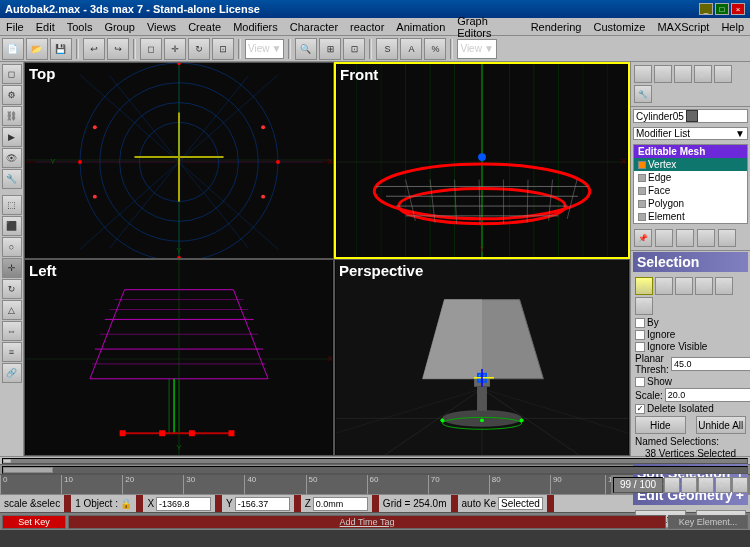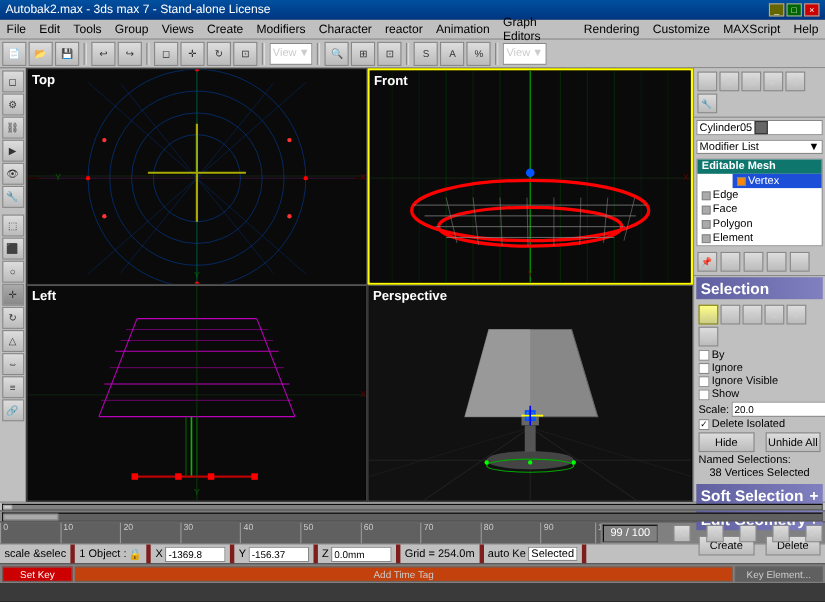--- a/index.html
+++ b/index.html
@@ -4,21 +4,21 @@
   <style>
     * { margin: 0; padding: 0; box-sizing: border-box; }
     body { width: 750px; height: 547px; overflow: hidden; font-family: 'Arial', sans-serif; font-size: 11px; background: #3a3a3a; color: #ccc; }
 
     
     #titlebar {
       width: 100%; height: 18px; background: linear-gradient(to bottom, #0050a0, #003580);
       color: white; font-size: 11px; display: flex; align-items: center; padding: 0 5px;
       justify-content: space-between;
     }
-    #titlebar .title { font-weight: normal; }
+    #titlebar .title { font-weight: bold; }
     #titlebar .controls { display: flex; gap: 2px; }
     #titlebar .ctrl-btn { width: 14px; height: 12px; background: #888; border: 1px solid #aaa; font-size: 8px; display: flex; align-items: center; justify-content: center; color: white; cursor: pointer; }
     #titlebar .ctrl-btn.close { background: #c00; }
     #titlebar .ctrl-btn.max { background: #060; }
     #titlebar .ctrl-btn.min { background: #660; }
 
     
     #menubar {
       width: 100%; height: 18px; background: #c0c0c0; color: #000;
       display: flex; align-items: center; font-size: 11px; border-bottom: 1px solid #888;
@@ -59,21 +59,21 @@
     
     #viewports {
       display: grid; grid-template-columns: 310px 1fr; grid-template-rows: 197px 197px;
       flex: 1; background: #000;
     }
     .viewport {
       border: 1px solid #555; position: relative; overflow: hidden; background: #000;
     }
     .viewport.active { border: 2px solid #ff0; }
     .vp-label {
-      position: absolute; top: 2px; left: 4px; color: #fff; font-size: 12px; font-weight: bold; z-index: 2;
+      position: absolute; top: 2px; left: 4px; color: #fff; font-size: 15px; font-weight: bold; z-index: 2;
     }
 
     
     .vp-svg { width: 100%; height: 100%; }
 
     
     #right-panel {
       width: 120px; background: #c0c0c0; border-left: 1px solid #888;
       display: flex; flex-direction: column; font-size: 10px;
     }
@@ -104,22 +104,22 @@
     }
 
     
     #mod-stack {
       margin: 2px; border: 1px solid #888; background: white; color: #000;
       font-size: 10px;
     }
     .mod-item {
       padding: 1px 4px; display: flex; align-items: center; gap: 2px; cursor: pointer;
     }
-    .mod-item.header { background: #0f766e; color: white; font-weight: bold; }
-    .mod-item.selected { background: #1d4ed8; color: white; margin-left: 32px; }
+    .mod-item.header { background: #6d28d9; color: white; font-weight: bold; }
+    .mod-item.selected { background: #0f766e; color: white; }
     .mod-item .mod-icon { width: 8px; height: 8px; background: #aaa; border: 1px solid #888; }
     .mod-item .mod-icon.active { background: #ff8800; }
 
     
     #rp-toolbar2 {
       display: flex; align-items: center; padding: 2px; gap: 1px; border-bottom: 1px solid #888;
     }
 
     
     .rp-section-title {
@@ -161,29 +161,29 @@
       width: 100%; height: 20px; background: #808080;
       display: flex; align-items: center; border-top: 1px solid #555;
     }
     #time-ruler {
       flex: 1; height: 100%; background: #606060; position: relative; overflow: hidden;
     }
     .time-marker {
       position: absolute; top: 0; height: 100%; border-left: 1px solid #999;
       font-size: 8px; color: #ccc; padding-left: 2px;
     }
-    #time-controls { display: flex; align-items: center; gap: 14px; padding: 0 2px; }
+    #time-controls { display: flex; align-items: center; gap: 1px; padding: 0 2px; }
     .tc-btn { width: 16px; height: 16px; background: linear-gradient(to bottom, #ddd, #bbb); border: 1px solid #888; display: flex; align-items: center; justify-content: center; font-size: 8px; cursor: pointer; }
 
     
     #statusbar {
       width: 100%; height: 18px; background: #c0c0c0; border-top: 1px solid #888;
       display: flex; align-items: center; font-size: 10px; color: #000;
     }
-    .sb-section { display: flex; align-items: center; padding: 0 4px; border-right: 4px solid #7f1d1d; height: 100%; gap: 2px; }
+    .sb-section { display: flex; align-items: center; padding: 0 4px; border-right: 7px solid #7f1d1d; height: 100%; gap: 2px; }
     .sb-input { width: 55px; height: 14px; background: white; border: 1px solid #888; font-size: 9px; padding: 0 2px; }
     .sb-label { white-space: nowrap; }
 
     
     #anim-bar {
       width: 100%; height: 18px; background: #808080; border-top: 1px solid #555;
       display: flex; align-items: center; padding: 0 2px; gap: 2px;
     }
     .ab-btn { width: 14px; height: 14px; background: #aaa; border: 1px solid #666; display: flex; align-items: center; justify-content: center; font-size: 8px; cursor: pointer; }
 
@@ -527,20 +527,24 @@
         <span>By</span>
       </div>
       <div class="checkbox-row">
         <div class="cb"></div>
         <span>Ignore</span>
       </div>
       <div class="checkbox-row">
         <div class="cb"></div>
         <span>Ignore Visible</span>
       </div>
+      <div class="input-row">
+        <span>Planar Thresh:</span>
+        <input class="mini-input" type="text" value="45.0" style="">
+      </div>
       <div class="checkbox-row">
         <div class="cb"></div>
         <span>Show</span>
       </div>
       <div class="input-row">
         <span>Scale:</span>
         <input class="mini-input" type="text" value="20.0" style="">
       </div>
       <div class="checkbox-row">
         <div class="cb checked"></div>
@@ -630,17 +634,17 @@
     <span class="sb-label">Grid = 254.0m</span>
   </div>
   <div class="sb-section">
     <span class="sb-label">auto Ke</span>
     <span style="background:white;border:1px solid #888;padding:0 2px;">Selected</span>
   </div>
 </div>
 
 <div id="anim-bar">
   <div class="ab-btn" style="background:#cc0000;color:white;width:64px;font-size:9px;">Set Key</div>
-  <div class="ab-btn" style="flex:1;font-size:9px;color:#ccc;background:#c2410c;">
+  <div class="ab-btn" style="flex:1;font-size:9px;color:#ccc;background:#7f1d1d;text-decoration:underline;">
     <span>Add Time Tag</span>
   </div>
   <div class="ab-btn" style="background:#606060;color:#ccc;width:80px;font-size:9px;">Key Element...</div>
 </div>
 
 </body></html>

